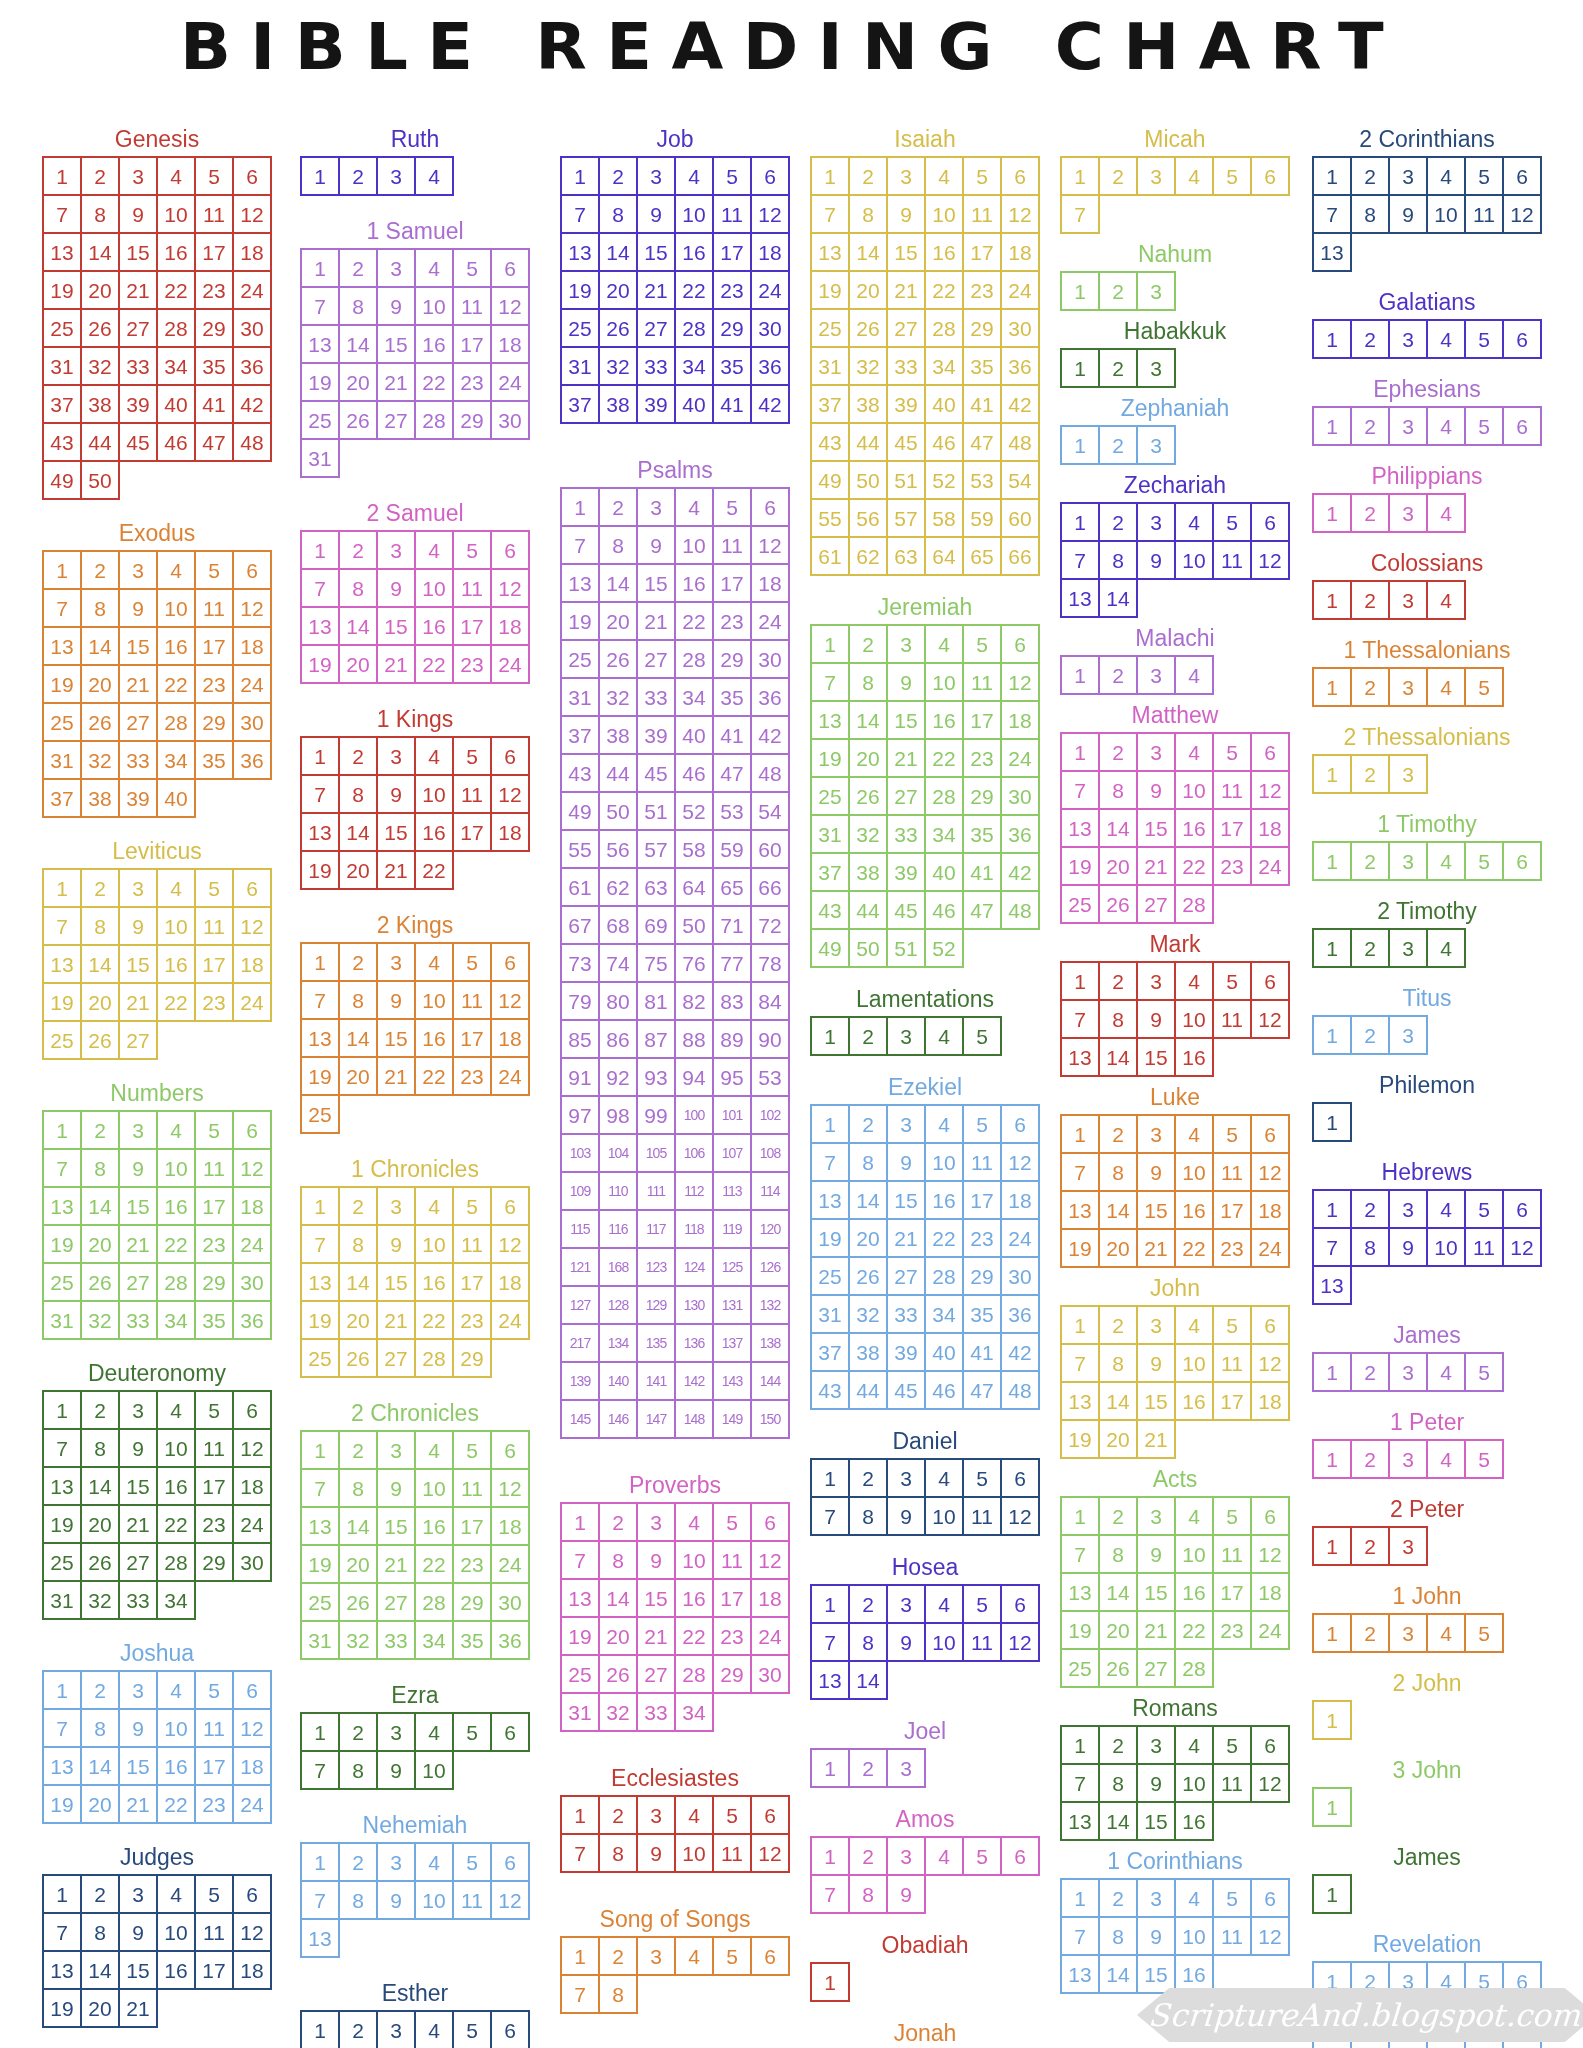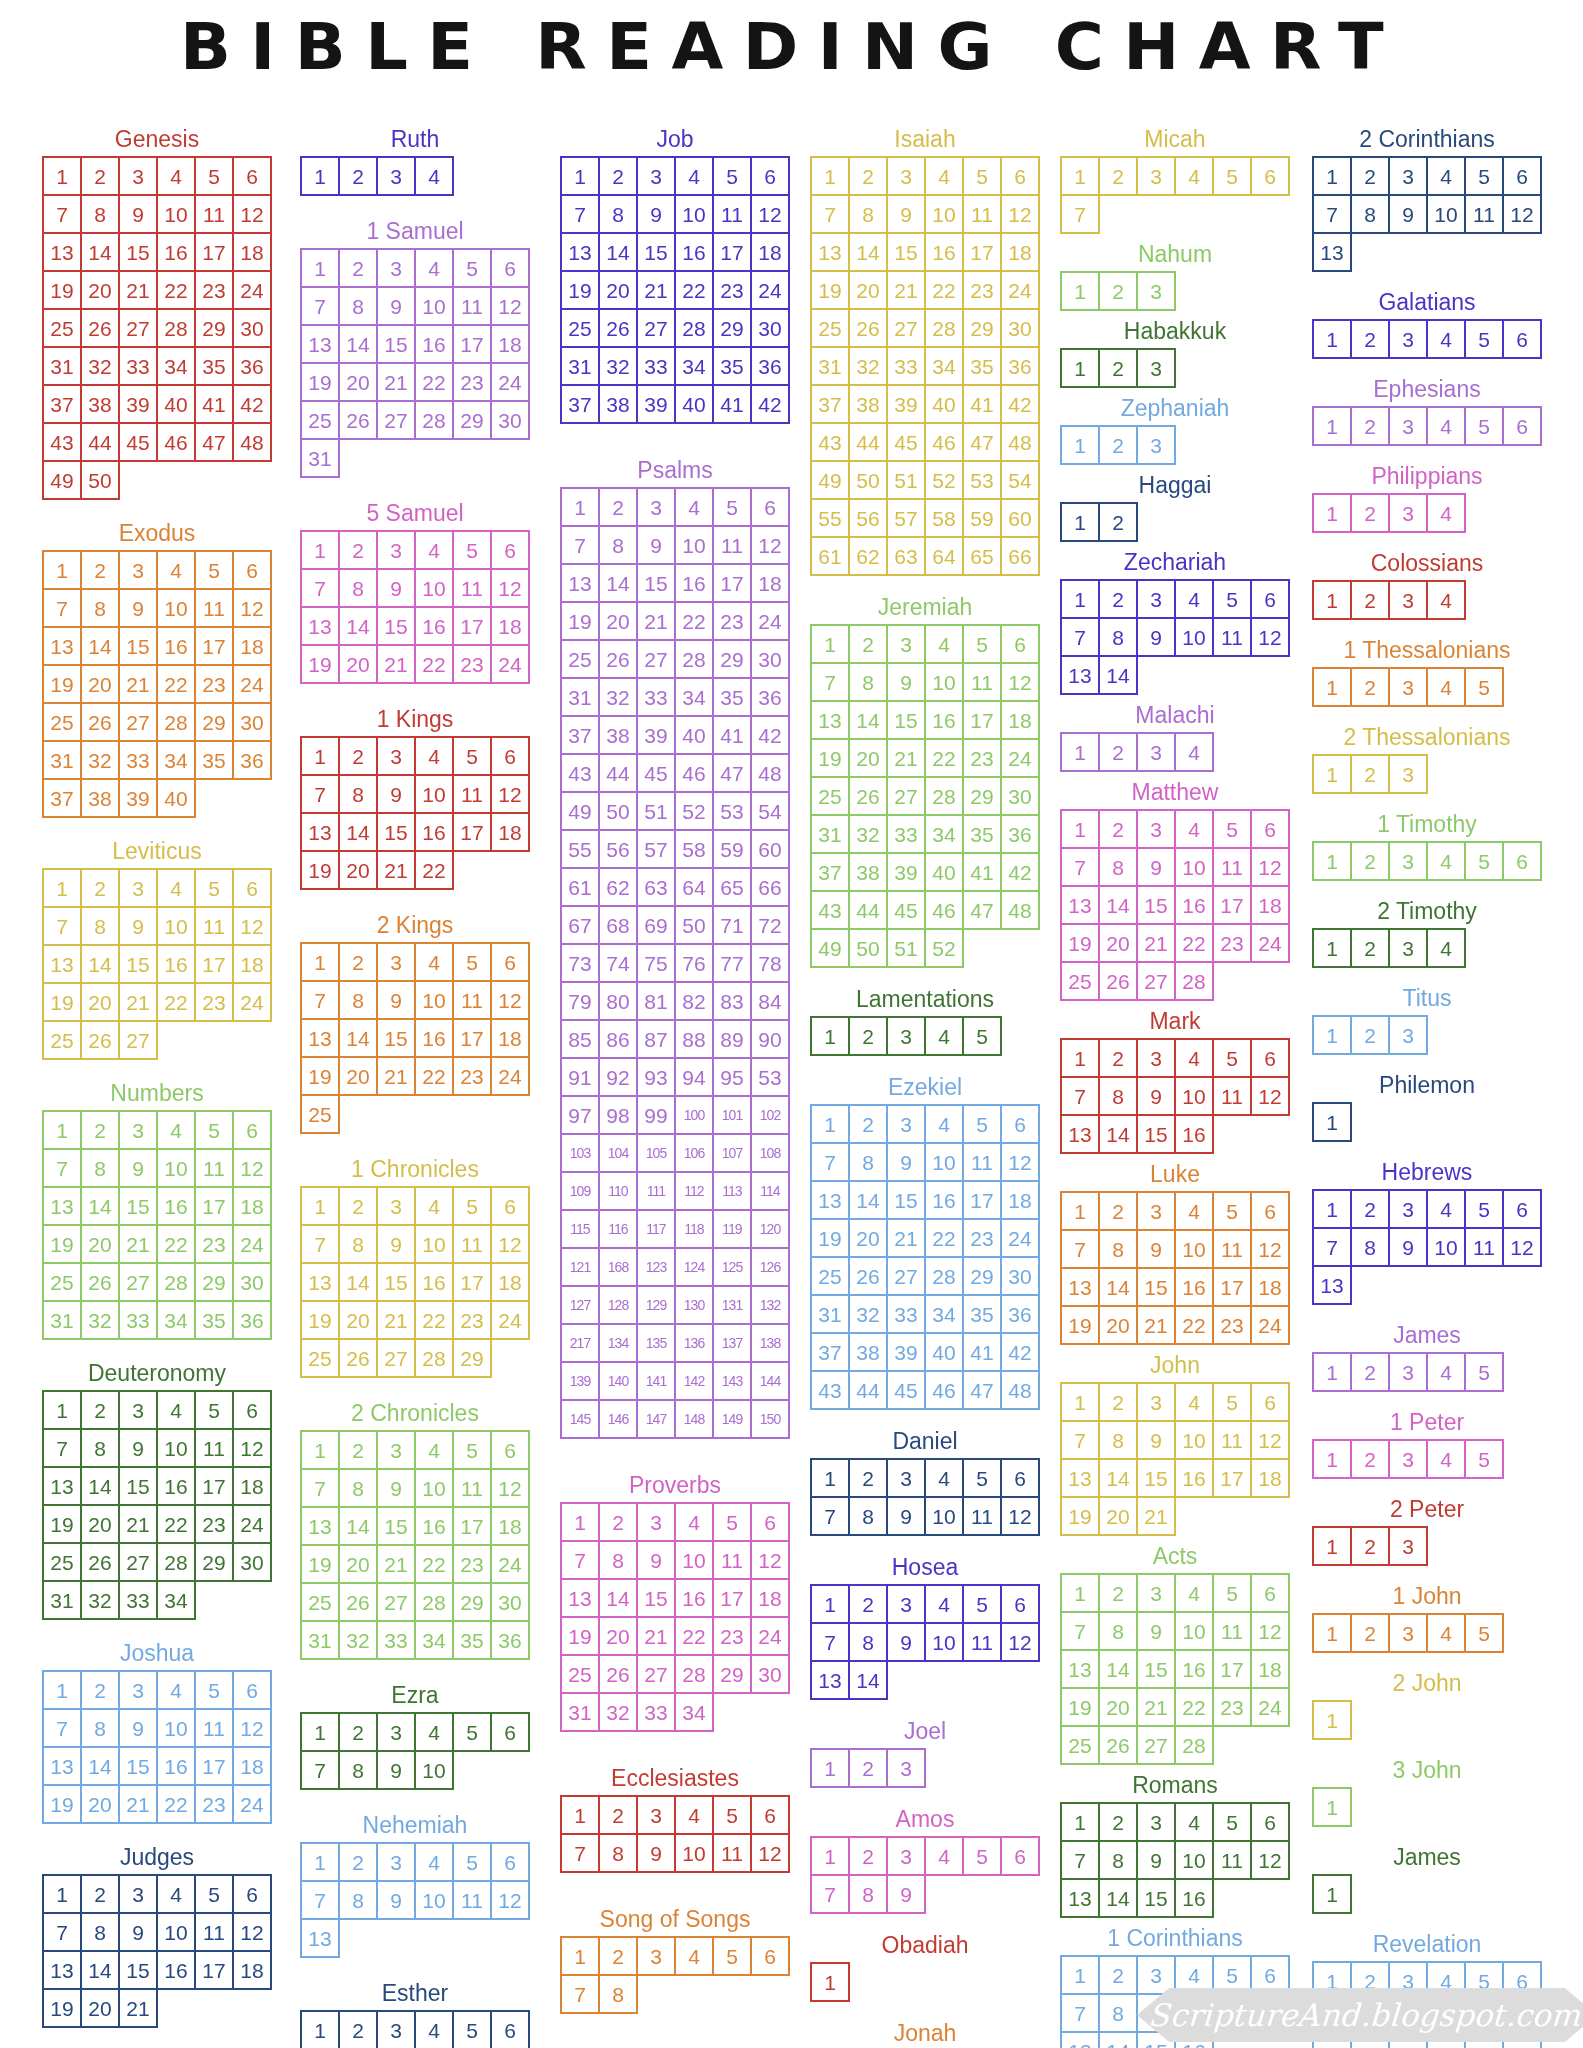--- a/index.html
+++ b/index.html
@@ -139,21 +139,21 @@
         <div class="grid">
           <div class="grid-row"><span class="cell">1</span><span class="cell">2</span><span class="cell">3</span><span class="cell">4</span><span class="cell">5</span><span class="cell">6</span></div>
           <div class="grid-row"><span class="cell">7</span><span class="cell">8</span><span class="cell">9</span><span class="cell">10</span><span class="cell">11</span><span class="cell">12</span></div>
           <div class="grid-row"><span class="cell">13</span><span class="cell">14</span><span class="cell">15</span><span class="cell">16</span><span class="cell">17</span><span class="cell">18</span></div>
           <div class="grid-row"><span class="cell">19</span><span class="cell">20</span><span class="cell">21</span><span class="cell">22</span><span class="cell">23</span><span class="cell">24</span></div>
           <div class="grid-row"><span class="cell">25</span><span class="cell">26</span><span class="cell">27</span><span class="cell">28</span><span class="cell">29</span><span class="cell">30</span></div>
           <div class="grid-row"><span class="cell">31</span></div>
         </div>
       </div>
       <div class="book" style="--c: #d263c4;">
-        <div class="book-title">5 Samuel</div>
+        <div class="book-title">2 Samuel</div>
         <div class="grid">
           <div class="grid-row"><span class="cell">1</span><span class="cell">2</span><span class="cell">3</span><span class="cell">4</span><span class="cell">5</span><span class="cell">6</span></div>
           <div class="grid-row"><span class="cell">7</span><span class="cell">8</span><span class="cell">9</span><span class="cell">10</span><span class="cell">11</span><span class="cell">12</span></div>
           <div class="grid-row"><span class="cell">13</span><span class="cell">14</span><span class="cell">15</span><span class="cell">16</span><span class="cell">17</span><span class="cell">18</span></div>
           <div class="grid-row"><span class="cell">19</span><span class="cell">20</span><span class="cell">21</span><span class="cell">22</span><span class="cell">23</span><span class="cell">24</span></div>
         </div>
       </div>
       <div class="book" style="--c: #c23b33;">
         <div class="book-title">1 Kings</div>
         <div class="grid">
@@ -396,26 +396,20 @@
         <div class="grid">
           <div class="grid-row"><span class="cell">1</span><span class="cell">2</span><span class="cell">3</span></div>
         </div>
       </div>
       <div class="book" style="--c: #72a9e0;">
         <div class="book-title">Zephaniah</div>
         <div class="grid">
           <div class="grid-row"><span class="cell">1</span><span class="cell">2</span><span class="cell">3</span></div>
         </div>
       </div>
-      <div class="book" style="--c: #28497c;">
-        <div class="book-title">Haggai</div>
-        <div class="grid">
-          <div class="grid-row"><span class="cell">1</span><span class="cell">2</span></div>
-        </div>
-      </div>
       <div class="book" style="--c: #4e31c5;">
         <div class="book-title">Zechariah</div>
         <div class="grid">
           <div class="grid-row"><span class="cell">1</span><span class="cell">2</span><span class="cell">3</span><span class="cell">4</span><span class="cell">5</span><span class="cell">6</span></div>
           <div class="grid-row"><span class="cell">7</span><span class="cell">8</span><span class="cell">9</span><span class="cell">10</span><span class="cell">11</span><span class="cell">12</span></div>
           <div class="grid-row"><span class="cell">13</span><span class="cell">14</span></div>
         </div>
       </div>
       <div class="book" style="--c: #a96ecf;">
         <div class="book-title">Malachi</div>

